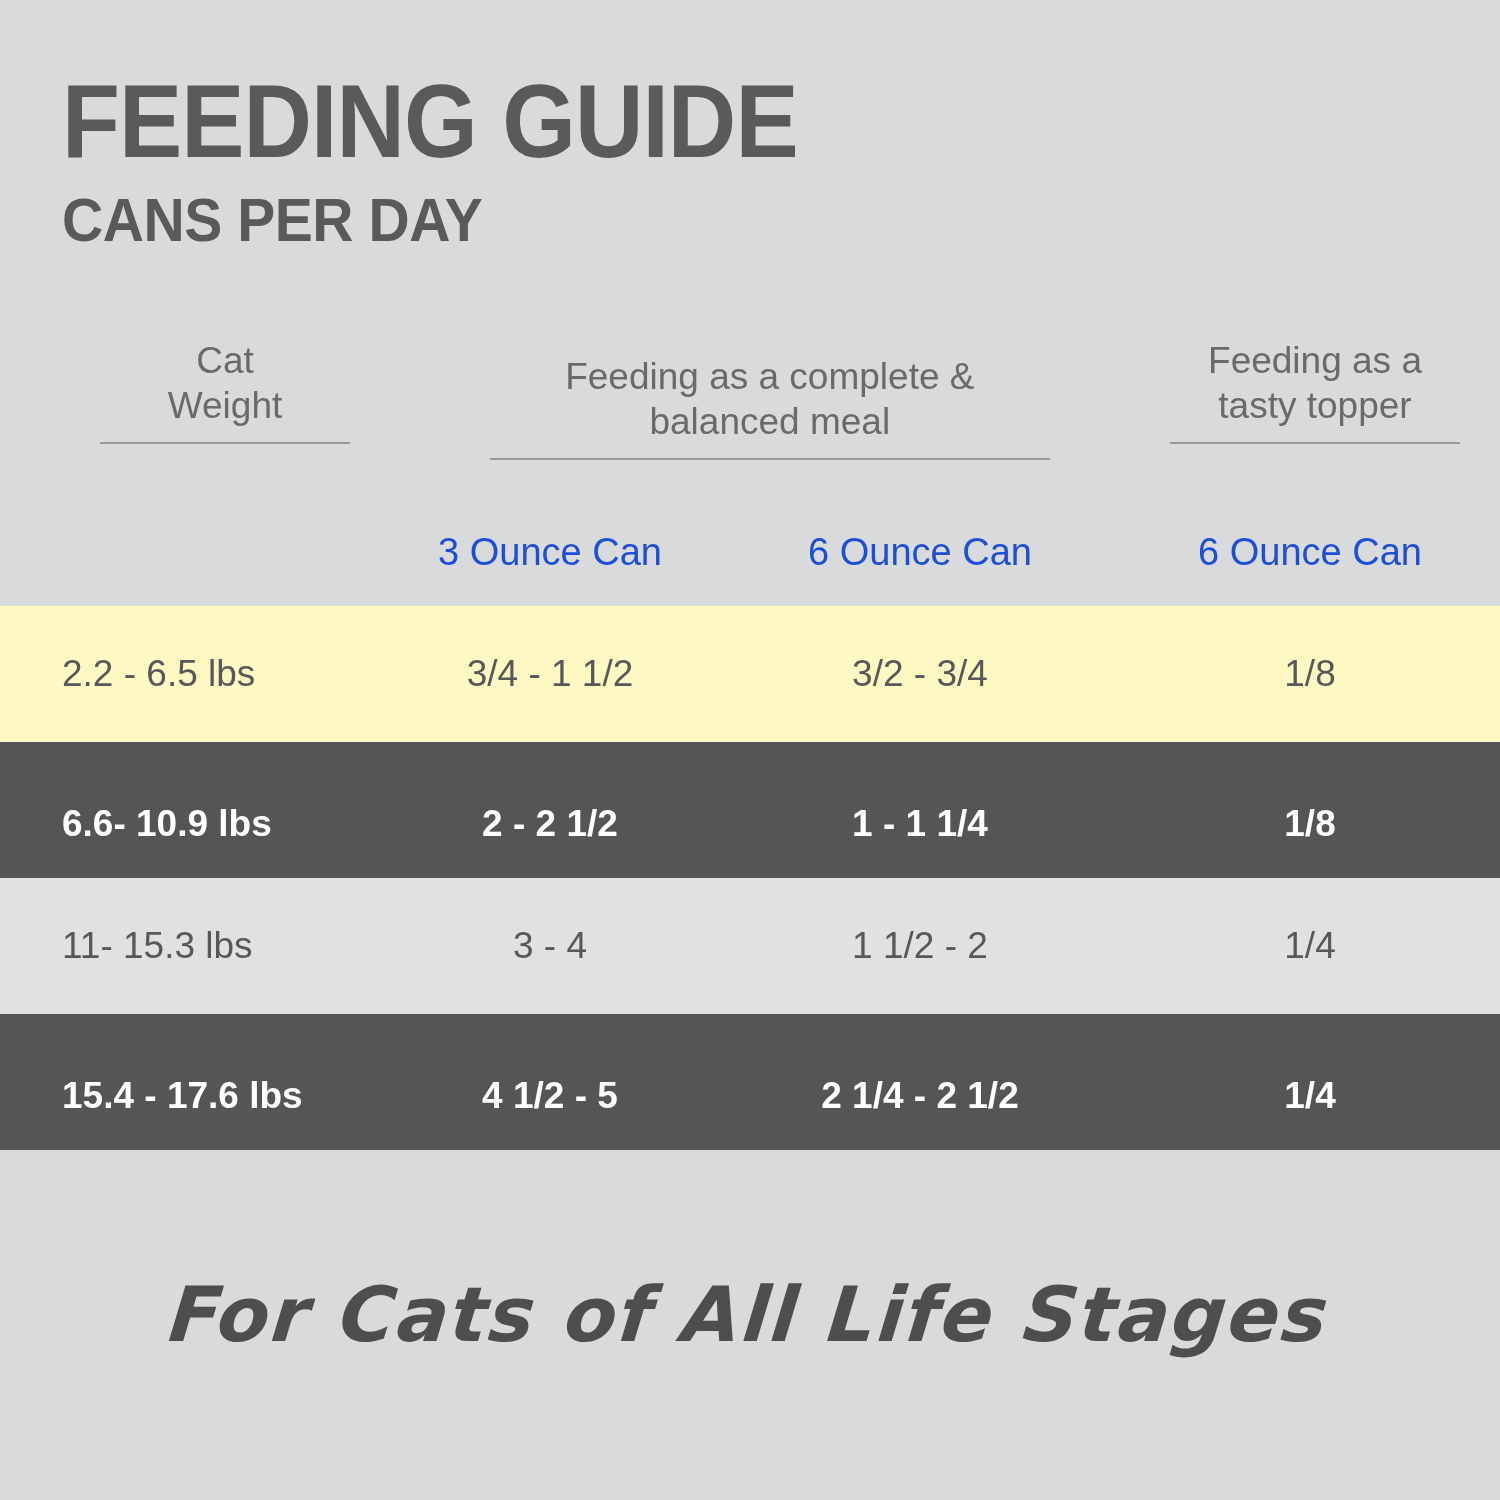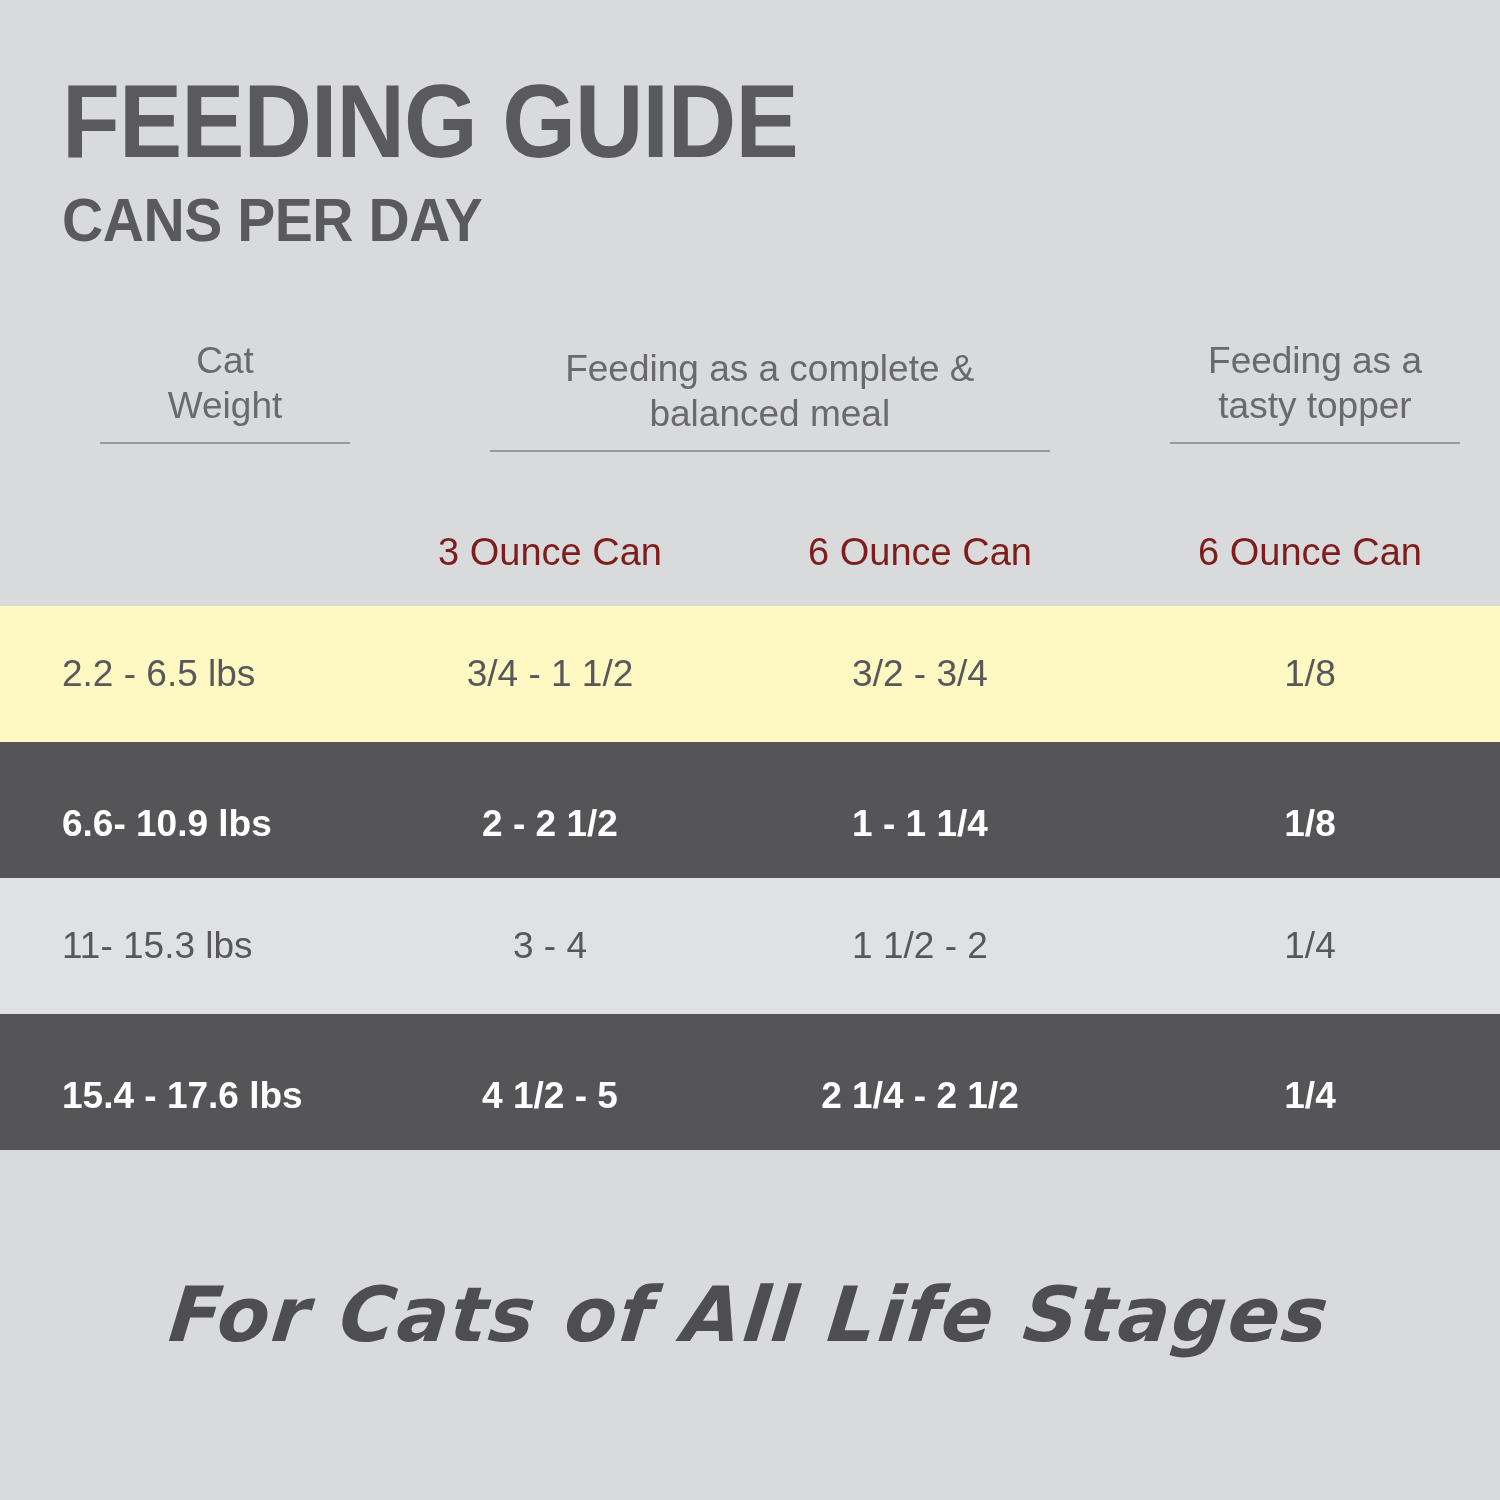--- a/index.html
+++ b/index.html
@@ -88,21 +88,21 @@
   }
   .grp-weight .grp-inner {
     width: 250px;
   }
   .grp-meal {
     width: 740px;
     box-sizing: border-box;
   }
   .grp-meal .grp-inner {
     width: 560px;
-    margin: 8px auto;
+    margin: 16px auto;
   }
   .grp-topper {
     width: 380px;
     box-sizing: border-box;
   }
   .grp-topper .grp-inner {
     width: 290px;
     margin: 0 auto;
   }
   .grp-inner {
@@ -115,21 +115,21 @@
   }
 
   
   .cans-row {
     height: 108px;
     align-items: center;
   }
   .cans-row .cell {
     text-align: center;
     font-size: 38px;
-    color: #7f1d1d;
+    color: #1d4ed8;
   }
 
   
   .data-row {
     height: 136px;
     align-items: center;
   }
   .data-row.light {
     background: #fef9c3;
     color: #58585a;

